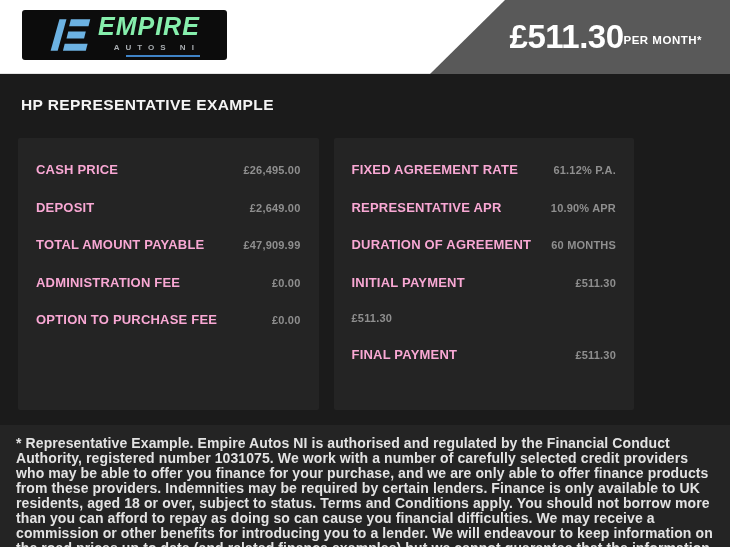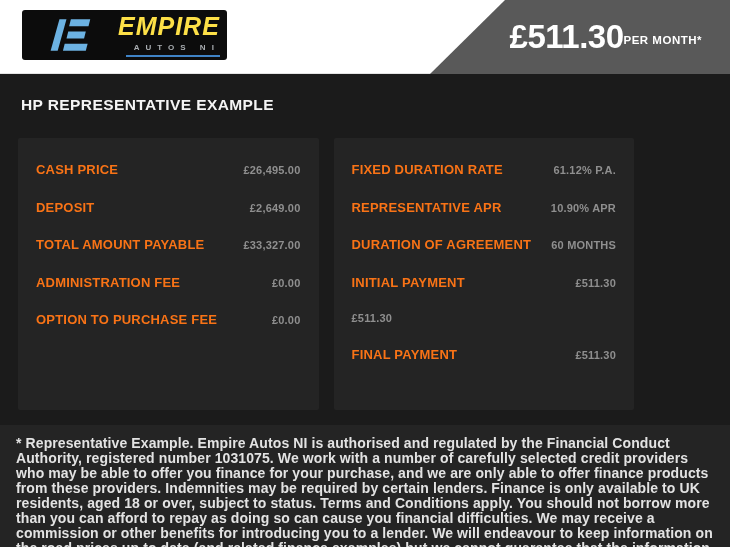--- a/index.html
+++ b/index.html
@@ -25,26 +25,25 @@
     width: 205px; height: 50px;
     background: #0c0c0c;
     border-radius: 3px;
     display: flex;
     align-items: center;
     padding-left: 26px;
   }
   .logo-mark { width: 44px; height: 36px; flex: 0 0 auto; margin-right: 6px; }
   .logo-text { display: flex; flex-direction: column; line-height: 1; }
   .logo-brand {
-    color: #fde047;
+    color: #86efac;
     font-style: italic;
     font-weight: 900;
     font-size: 25px;
     letter-spacing: 1px;
-    margin-left: 20px;
   }
   .logo-sub {
     color: #a9adb1;
     font-size: 8px;
     font-weight: 700;
     letter-spacing: 6px;
     text-align: right;
     margin-top: 5px;
   }
   .logo-underline {
@@ -108,21 +107,21 @@
     height: 272px;
   }
   .finance-row {
     display: flex;
     justify-content: space-between;
     align-items: baseline;
     margin-bottom: 22.5px;
   }
   .finance-row:last-child { margin-bottom: 3px; }
   .finance-label {
-    color: #f97316;
+    color: #f9a8d4;
     font-weight: 700;
     font-size: 13px;
     letter-spacing: 0.2px;
     white-space: nowrap;
   }
   .finance-value {
     color: #8f8f8f;
     font-weight: 700;
     font-size: 11px;
     letter-spacing: 0.2px;
@@ -177,35 +176,35 @@
       <div class="finance-row">
         <span class="finance-label">CASH PRICE</span>
         <span class="finance-value">£26,495.00</span>
       </div>
       <div class="finance-row">
         <span class="finance-label">DEPOSIT</span>
         <span class="finance-value">£2,649.00</span>
       </div>
       <div class="finance-row">
         <span class="finance-label">TOTAL AMOUNT PAYABLE</span>
-        <span class="finance-value">£33,327.00</span>
+        <span class="finance-value">£47,909.99</span>
       </div>
       <div class="finance-row">
         <span class="finance-label">ADMINISTRATION FEE</span>
         <span class="finance-value">£0.00</span>
       </div>
       <div class="finance-row">
         <span class="finance-label">OPTION TO PURCHASE FEE</span>
         <span class="finance-value">£0.00</span>
       </div>
     </div>
 
     <div class="panel">
       <div class="finance-row">
-        <span class="finance-label">FIXED DURATION RATE</span>
+        <span class="finance-label">FIXED AGREEMENT RATE</span>
         <span class="finance-value">61.12% P.A.</span>
       </div>
       <div class="finance-row">
         <span class="finance-label">REPRESENTATIVE APR</span>
         <span class="finance-value">10.90% APR</span>
       </div>
       <div class="finance-row">
         <span class="finance-label">DURATION OF AGREEMENT</span>
         <span class="finance-value">60 MONTHS</span>
       </div>

